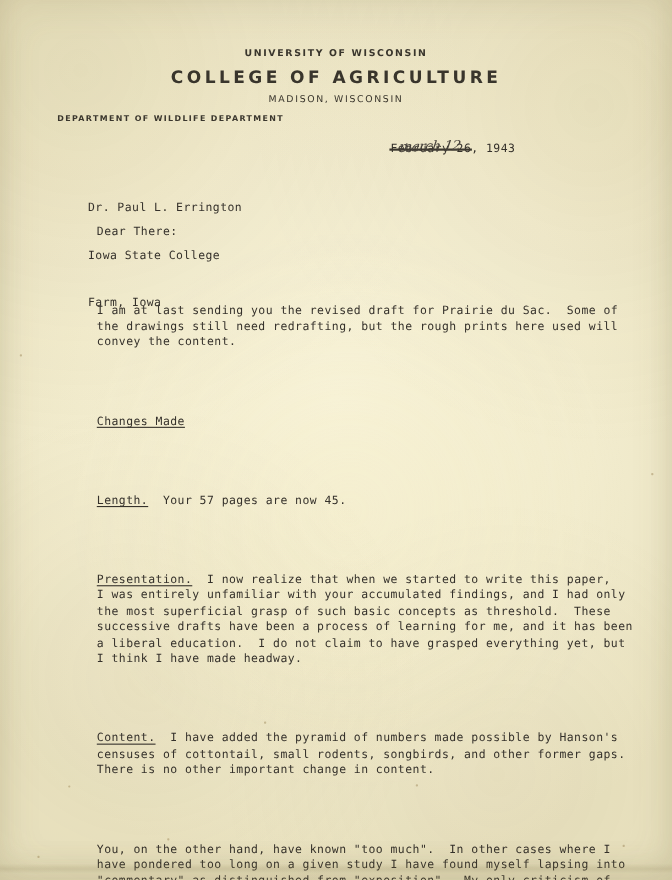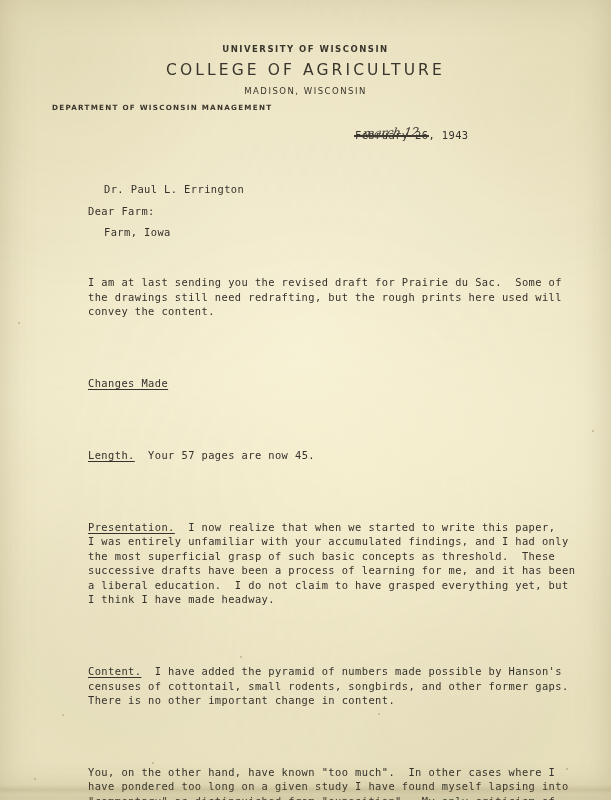--- a/index.html
+++ b/index.html
@@ -64,21 +64,21 @@
     color: #39352c;
   }
   .lh-univ {
     font-size: 8.5px;
     letter-spacing: 1.5px;
     font-weight: 700;
   }
   .lh-college {
     font-size: 15.5px;
     letter-spacing: 3.1px;
-    font-weight: 400;
+    font-weight: 700;
     margin-top: 7px;
   }
   .lh-city {
     font-size: 8.5px;
     letter-spacing: 1.5px;
     font-weight: 400;
     margin-top: 7px;
   }
 
   .dept {
@@ -124,21 +124,21 @@
     top: 27px;
     font-family: "DejaVu Serif", "Liberation Serif", serif;
     font-style: italic;
     font-size: 12.5px;
     letter-spacing: -0.6px;
     color: #46413a;
     transform: skewX(-10deg) rotate(-1.4deg);
     white-space: pre;
   }
 
-  .addr   { position: absolute; left: 104px; top: 153px; }
+  .addr   { position: absolute; left: 80px; top: 153px; }
   .salute { position: absolute; left: 88px; top: 204px; }
 
   .body { position: absolute; left: 88px; top: 232px; width: 470px; }
   .para { margin: 0 0 14.4px 0; }
   .para:last-child { margin-bottom: 0; }
 
   .heading {
     text-align: left;
     margin: 0 0 14.4px 0;
     padding-right: 60px;
@@ -160,33 +160,34 @@
   <div class="speck" style="left:240px; top:656px; width:1.5px; height:1.5px;"></div>
   <div class="speck" style="left:18px;  top:322px; width:1.6px; height:1.6px;"></div>
   <div class="speck" style="left:592px; top:430px; width:1.5px; height:1.5px;"></div>
 
   <div class="letterhead">
     <div class="lh-univ">UNIVERSITY OF WISCONSIN</div>
     <div class="lh-college">COLLEGE OF AGRICULTURE</div>
     <div class="lh-city">MADISON, WISCONSIN</div>
   </div>
 
-  <div class="dept">DEPARTMENT OF WISCONSIN MANAGEMENT</div>
+  <div class="dept">DEPARTMENT OF WILDLIFE DEPARTMENT</div>
 
   <div class="dateblock tw">
     <div><span class="struck">February 26</span><span>, 1943</span></div>
     <div class="handwrite">march 12</div>
   </div>
 
   <div class="addr tw">
     <div>Dr. Paul L. Errington</div>
+    <div>Iowa State College</div>
     <div>Farm, Iowa</div>
   </div>
 
-  <div class="salute tw">Dear Farm:</div>
+  <div class="salute tw">Dear There:</div>
 
   <div class="body tw">
 
     <p class="para">I am at last sending you the revised draft for Prairie du Sac.  Some of
 the drawings still need redrafting, but the rough prints here used will
 convey the content.</p>
 
     <p class="para heading"><span class="u">Changes Made</span></p>
 
     <p class="para"><span class="u">Length.</span><span>  Your 57 pages are now 45.</span></p>

